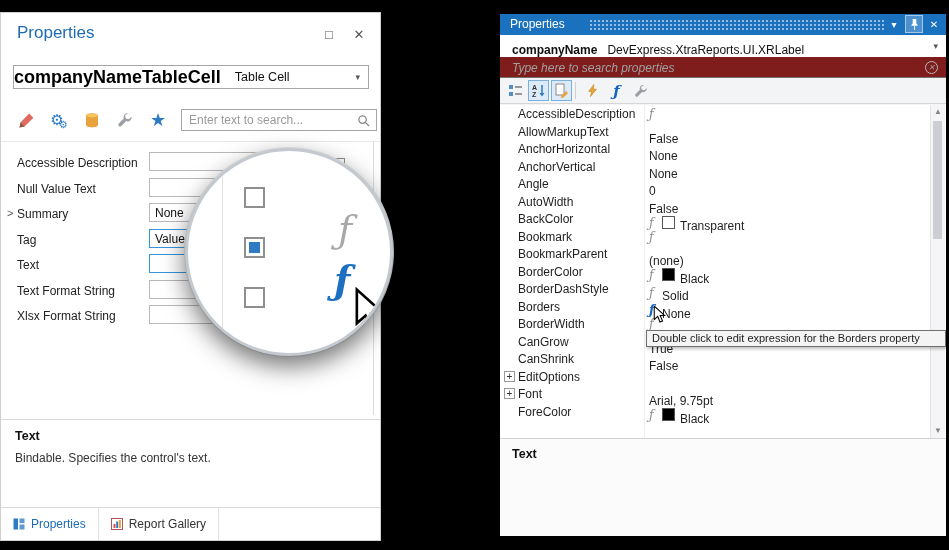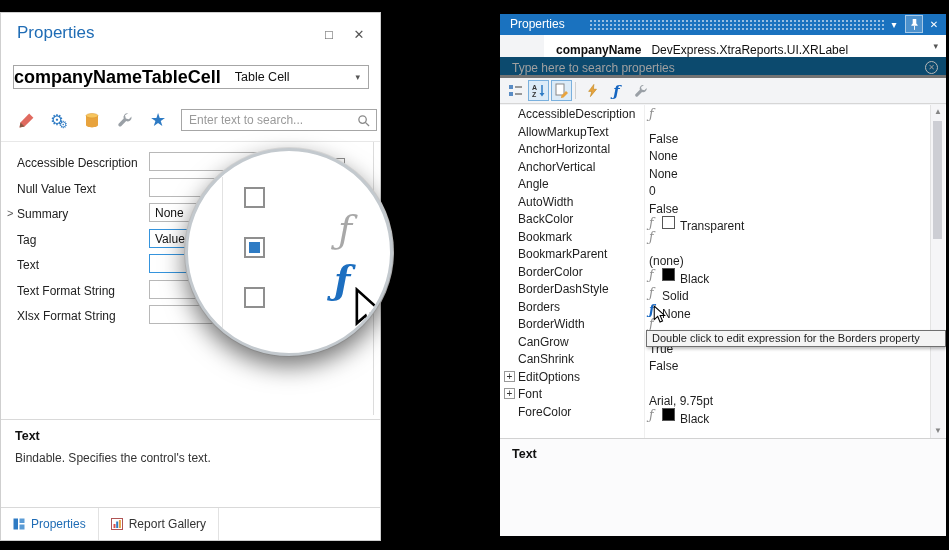--- a/index.html
+++ b/index.html
@@ -95,26 +95,26 @@
   .rp-title { position: absolute; left: 10px; top: 3px; color: #fff; font-size: 12px; }
   .rp-dots {
     position: absolute; left: 90px; right: 62px; top: 6px; height: 10px;
     background-image: radial-gradient(circle at 1px 1px, rgba(255,255,255,.55) 1px, transparent 1.4px);
     background-size: 4px 4px;
   }
   .rp-winbtns { position: absolute; right: 3px; top: 1px; height: 19px; display: flex; gap: 2px; }
   .rp-winbtn { width: 18px; height: 18px; display: flex; align-items: center; justify-content: center; color: #fff; font-size: 10px; }
   .rp-winbtn.pinned { background: rgba(255,255,255,.22); border: 1px solid rgba(255,255,255,.5); }
 
-  .rp-object { position: absolute; left: 0; top: 21px; right: 0; height: 31px; background: #fff; border-bottom: 1px solid #ccc; display: flex; align-items: center; margin-left: 44px; }
+  .rp-object { position: absolute; left: 0; top: 21px; right: 0; height: 31px; background: #fff; border-bottom: 1px solid #ccc; display: flex; align-items: center; }
   .rp-obj-name { font-weight: bold; font-size: 12px; margin-left: 12px; color: #111; }
   .rp-obj-type { font-size: 12px; margin-left: 10px; color: #111; }
   .rp-obj-arrow { position: absolute; right: 8px; top: 6px; font-size: 9px; color: #555; }
 
-  .rp-search { position: absolute; left: 0; top: 43px; right: 0; height: 21px; background: #0c4a6e; border-bottom: 3px solid #737373; }
+  .rp-search { position: absolute; left: 0; top: 43px; right: 0; height: 21px; background: #7f1d1d; border-bottom: 1px solid #737373; font-style: italic; }
   .rp-search-ph { position: absolute; left: 12px; top: 4px; font-size: 12px; color: #a0a0a0; }
   .rp-clear {
     position: absolute; right: 8px; top: 4px; width: 13px; height: 13px; border-radius: 50%;
     border: 1px solid #b9b9b9; color: #9a9a9a; font-size: 8px; line-height: 11px; text-align: center;
   }
 
   .rp-toolbar { position: absolute; left: 0; top: 64px; right: 0; height: 26px; background: #f3f4f6; border-bottom: 1px solid #d6d6d6; }
   .rp-tool { position: absolute; top: 2px; width: 21px; height: 21px; display: flex; align-items: center; justify-content: center; }
   .rp-tool.framed { border: 1px solid #7ab0dd; background: #dcebf7; }
   .rp-toolsep { position: absolute; left: 75px; top: 4px; width: 1px; height: 17px; background: #d0d0d0; }

